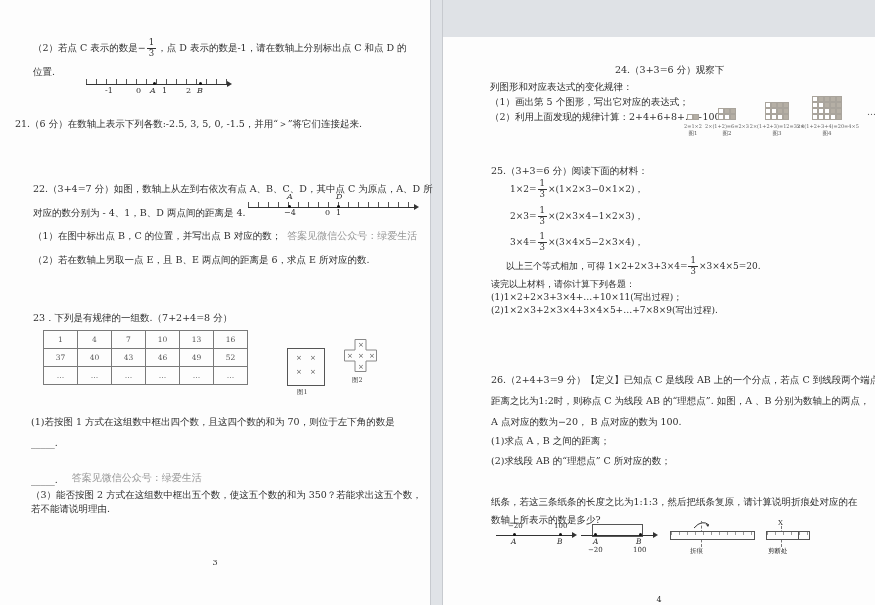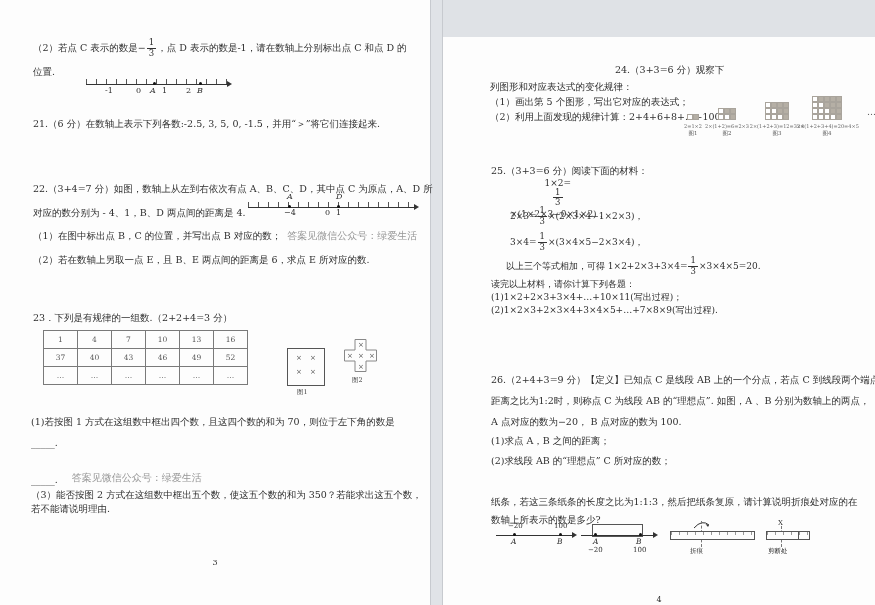--- a/index.html
+++ b/index.html
@@ -76,42 +76,42 @@
       <div class="dot" style="left:67px;top:4px;"></div>
       <div class="dot" style="left:113px;top:4px;"></div>
       <span class="lbl" style="left:19px;top:8px;">-1</span>
       <span class="lbl" style="left:50px;top:8px;">0</span>
       <span class="lbl lbl-i" style="left:64px;top:8px;">A</span>
       <span class="lbl" style="left:76px;top:8px;">1</span>
       <span class="lbl" style="left:100px;top:8px;">2</span>
       <span class="lbl lbl-i" style="left:111px;top:8px;">B</span>
     </div>
 
-    <div class="abs t" style="left:33px;top:118px;">21.（6 分）在数轴上表示下列各数:-2.5, 3, 5, 0, -1.5，并用“＞”将它们连接起来.</div>
+    <div class="abs t" style="left:15px;top:118px;">21.（6 分）在数轴上表示下列各数:-2.5, 3, 5, 0, -1.5，并用“＞”将它们连接起来.</div>
 
     <div class="abs t" style="left:33px;top:183px;">22.（3+4=7 分）如图，数轴上从左到右依次有点 A、B、C、D，其中点 C 为原点，A、D 所</div>
     <div class="abs t" style="left:33px;top:207px;">对应的数分别为 - 4、1，B、D 两点间的距离是 4.</div>
     <div class="abs" style="left:248px;top:194px;width:176px;height:24px;">
       <span class="lbl lbl-i" style="left:39px;top:-2px;">A</span>
       <span class="lbl lbl-i" style="left:88px;top:-2px;">D</span>
       <div class="ticks" style="position:absolute;left:0;top:7px;width:166px;height:6px;"></div>
       <div class="arr" style="left:166px;top:10px;"></div>
       <div class="dot" style="left:40px;top:11px;"></div>
       <div class="dot" style="left:89px;top:11px;"></div>
       <span class="lbl" style="left:36px;top:14px;">−4</span>
       <span class="lbl" style="left:77px;top:14px;">0</span>
       <span class="lbl" style="left:88px;top:14px;">1</span>
     </div>
     <div class="abs flexline" style="left:33px;top:229px;align-items:flex-end;">
       <span class="t">（1）在图中标出点 B，C 的位置，并写出点 B 对应的数；</span>
       <span class="note">答案见微信公众号：绿爱生活</span>
     </div>
     <div class="abs t" style="left:33px;top:254px;">（2）若在数轴上另取一点 E，且 B、E 两点间的距离是 6，求点 E 所对应的数.</div>
 
-    <div class="abs t" style="left:33px;top:312px;">23．下列是有规律的一组数.（2+2+4=3 分）</div>
+    <div class="abs t" style="left:33px;top:312px;">23．下列是有规律的一组数.（7+2+4=8 分）</div>
     <div class="ntable" style="left:43px;top:330px;">
         <div class="trow">
           <div class="tcell">1</div>
           <div class="tcell">4</div>
           <div class="tcell">7</div>
           <div class="tcell">10</div>
           <div class="tcell">13</div>
           <div class="tcell">16</div>
         </div>
         <div class="trow">
@@ -225,21 +225,21 @@
     <div class="cap" style="left:254px;top:86px;width:60px;">2×(1+2)=6=2×3</div>
     <div class="cap" style="left:304px;top:86px;width:60px;">2×(1+2+3)=12=3×4</div>
     <div class="cap" style="left:354px;top:86px;width:60px;">2×(1+2+3+4)=20=4×5</div>
     <div class="cap2" style="left:220px;top:93px;width:60px;">图1</div>
     <div class="cap2" style="left:254px;top:93px;width:60px;">图2</div>
     <div class="cap2" style="left:304px;top:93px;width:60px;">图3</div>
     <div class="cap2" style="left:354px;top:93px;width:60px;">图4</div>
     <div class="abs t9" style="left:424px;top:70px;color:#555;">…</div>
 
     <div class="abs t" style="left:48px;top:128px;">25.（3+3=6 分）阅读下面的材料：</div>
-    <div class="abs flexline" style="left:67px;top:141px;height:22px;flex-direction:column;">
+    <div class="abs flexline" style="left:67px;top:141px;height:22px;">
       <span class="t9">1×2=</span>
       <span class="frac">
           <span class="fn">1</span>
           <span>3</span>
         </span>
       <span class="t9">×(1×2×3−0×1×2)，</span>
     </div>
     <div class="abs flexline" style="left:67px;top:168px;height:22px;">
       <span class="t9">2×3=</span>
       <span class="frac">

